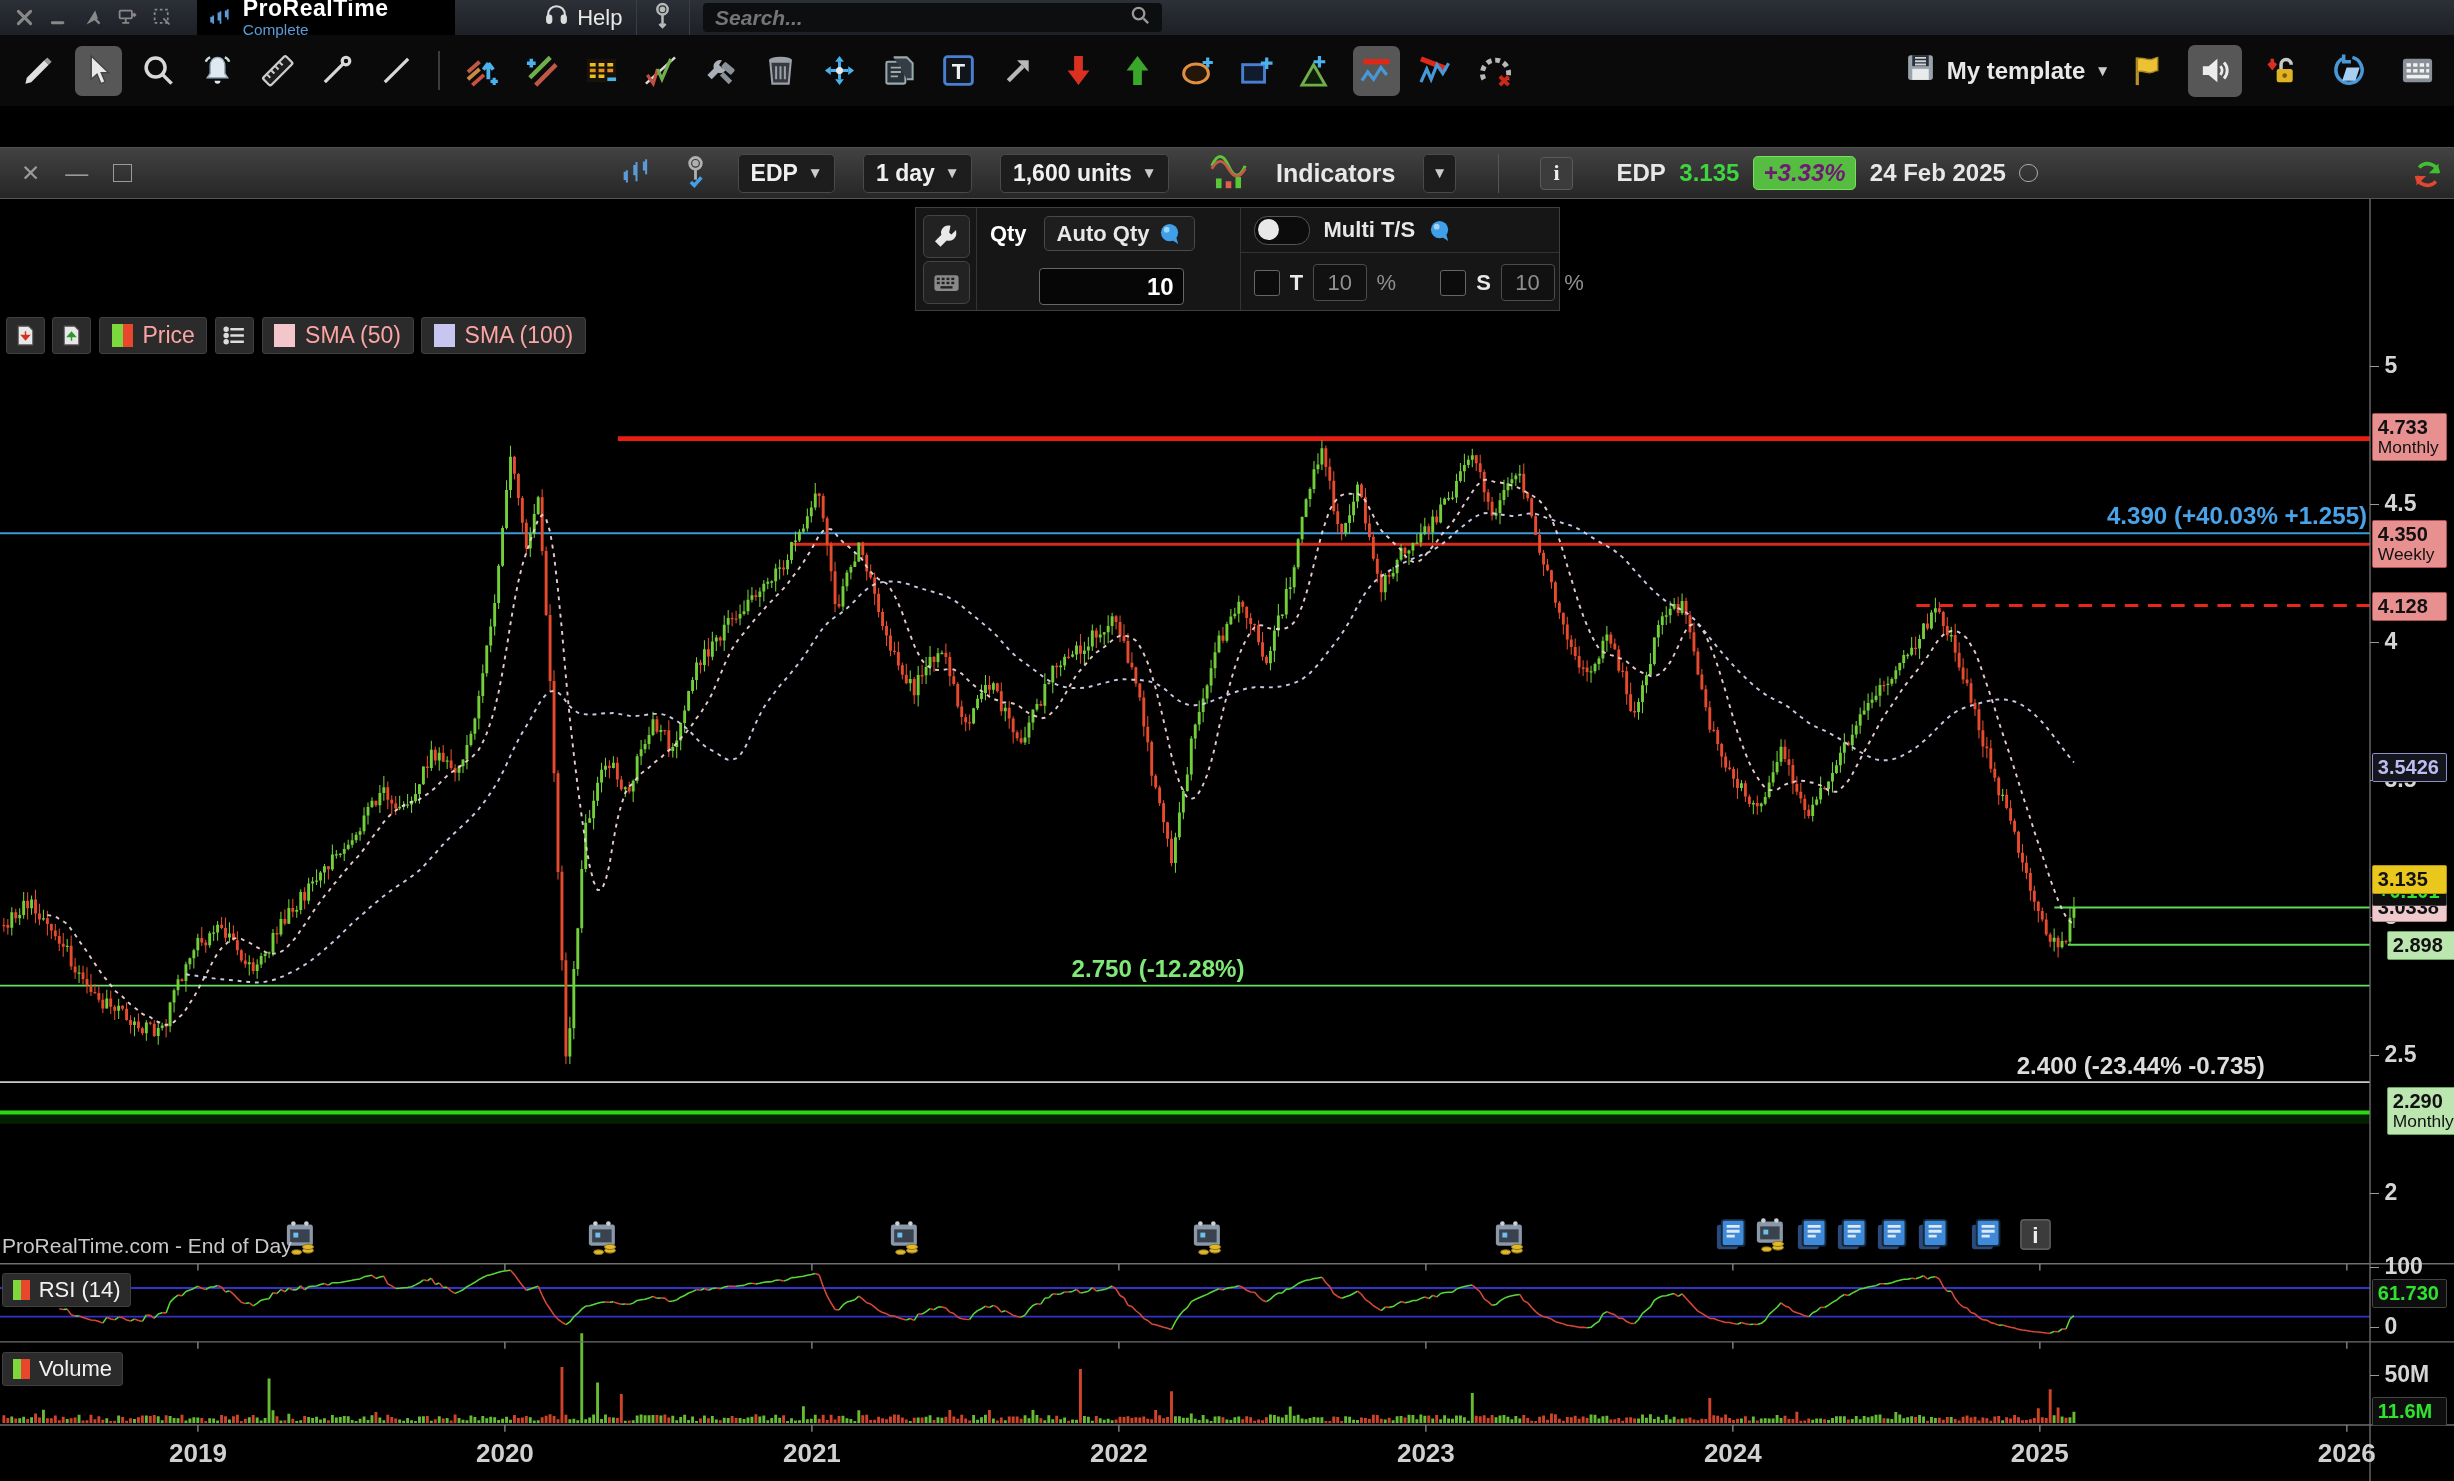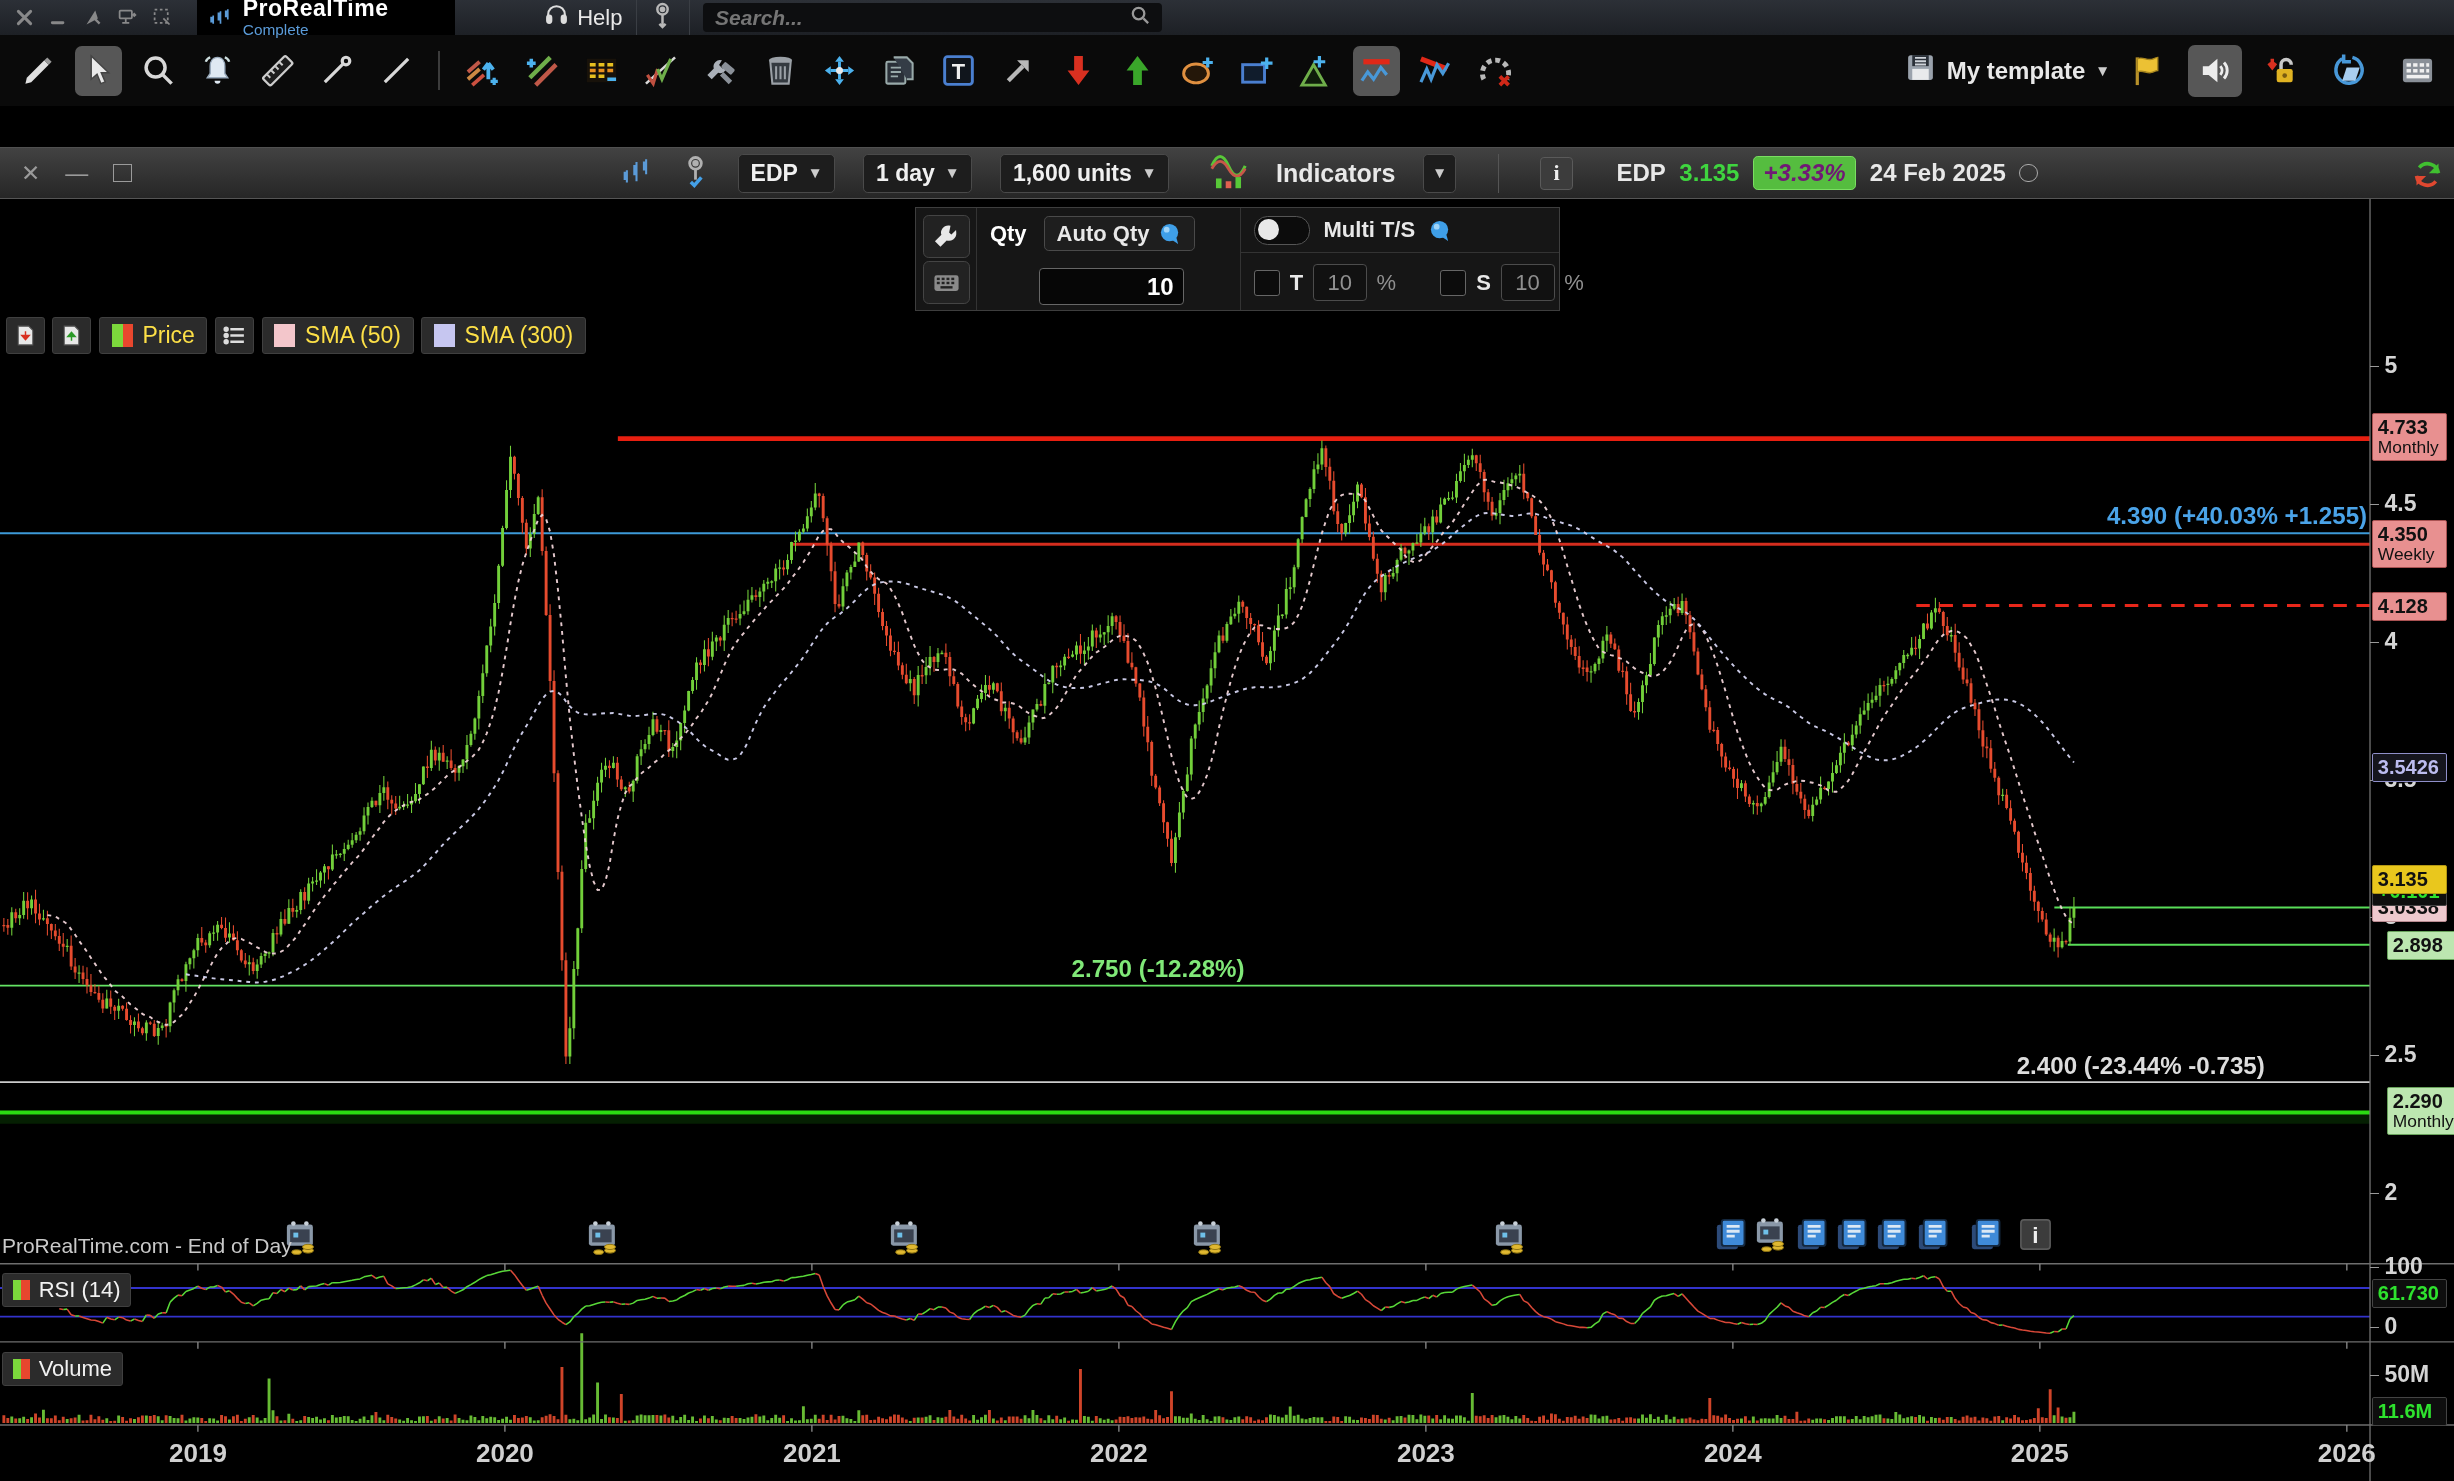--- a/index.html
+++ b/index.html
@@ -63,21 +63,21 @@
   .tsrow{position:absolute;left:338px;top:56px;display:flex;align-items:center;gap:9.7px;}
   .chk{width:24px;height:24px;background:#0c0c0c;border:1px solid #666;border-radius:2.9px;}
   .tsin{width:48px;height:33px;background:#111;border:1px solid #4c4c4c;border-radius:3.9px;color:#909090;
         font-size:22px;text-align:center;font-family:"Liberation Sans",sans-serif;}
   .pct{color:#909090;}
   .bold{font-weight:bold;}
   .tsgap{width:25px;}
   
   .legend{position:absolute;left:5.8px;top:317px;display:flex;align-items:center;gap:7.7px;z-index:26;}
   .chip{display:flex;align-items:center;gap:9.7px;background:#2b2b2b;border:1px solid #404040;border-radius:2.9px;
-        height:35px;padding:0 11.6px;font-size:23px;color:#fde047;}
+        height:35px;padding:0 11.6px;font-size:23px;color:#fca5a5;}
   .chip .sw{width:21px;height:23px;}
   .icbtn{width:37px;height:35px;background:#2b2b2b;border:1px solid #404040;border-radius:2.9px;
          display:flex;align-items:center;justify-content:center;}
   .icbtn svg{width:25px;height:25px;}
   .sw-price{background:linear-gradient(90deg,#7cd83c 0 50%,#e8472e 50% 100%);}
   
   .watermark{position:absolute;left:1.9px;top:1234px;font-size:21px;color:#c9c9c9;z-index:25;}
   .chip-sm{position:absolute;display:flex;align-items:center;gap:8.7px;background:#2b2b2b;border:1px solid #404040;
            border-radius:2.9px;height:32px;padding:0 9.7px;font-size:22px;color:#f2f2f2;z-index:25;}
   .chip-sm .sw{width:17.4px;height:20px;background:linear-gradient(90deg,#7cd83c 0 50%,#e8472e 50% 100%);}
@@ -605,21 +605,21 @@
           <circle cx="4" cy="18" r="1.4"></circle>
           <path d="M8 6h13M8 12h13M8 18h13"></path>
         </svg>
     </span>
     <div class="chip">
       <span class="sw" id="sw50" style="background: rgb(243, 198, 203);"></span>
       <span>SMA (50)</span>
     </div>
     <div class="chip">
       <span class="sw" id="sw200" style="background: rgb(198, 198, 240);"></span>
-      <span>SMA (300)</span>
+      <span>SMA (100)</span>
     </div>
   </div>
 
   <div class="watermark">ProRealTime.com - End of Day</div>
   <div class="chip-sm" style="left:1.9px;top:1273px;">
     <span class="sw"></span>
     <span>RSI (14)</span>
   </div>
   <div class="chip-sm" style="left:1.9px;top:1352px;">
     <span class="sw"></span>

